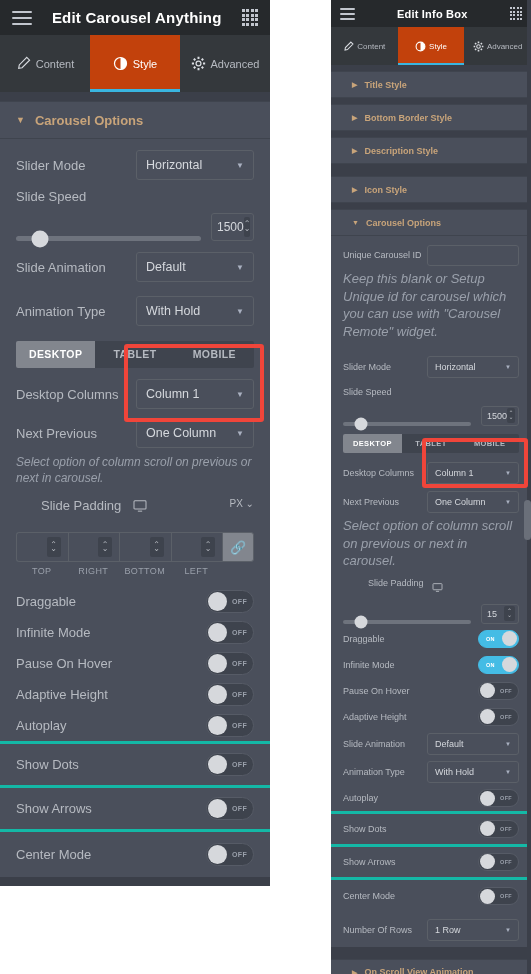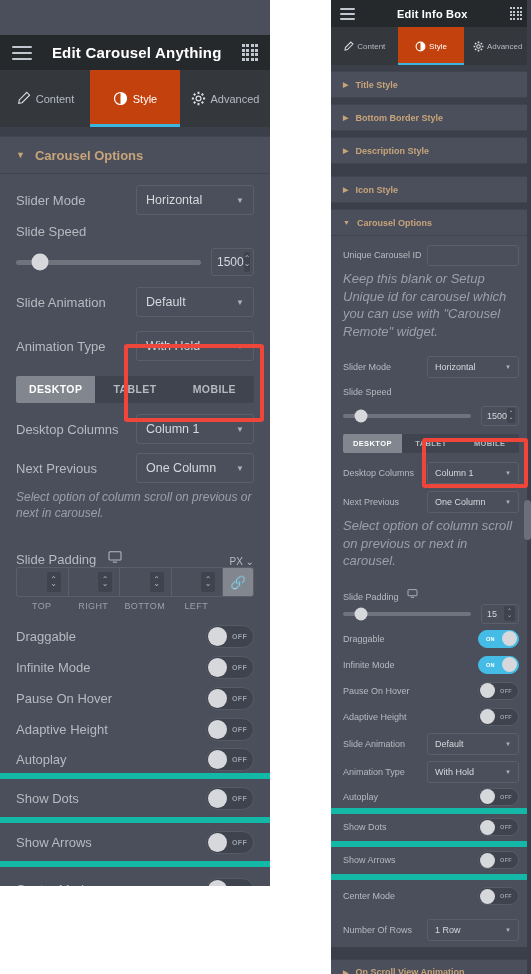--- a/index.html
+++ b/index.html
@@ -13,21 +13,21 @@
 
   
   .panel { position: absolute; top: 0; background: #4a4f5b; overflow: hidden; }
   .panel.left  { left: 0;   width: 270px; height: 886px; }
   .panel.right { left: 331px; width: 200px; height: 974px; }
 
   .pheader {
     background: #26292c;
     display: flex; align-items: center; justify-content: space-between;
   }
-  .left  .pheader { height: 35px; padding: 4px 12px; margin-top: 35px; }
+  .left  .pheader { height: 35px; padding: 4px 12px; }
   .right .pheader { height: 27px; padding: 0 9px; }
 
   .pheader .title { color:#fff; font-weight: bold; letter-spacing:.2px; }
   .left  .pheader .title { font-size: 15px; }
   .right .pheader .title { font-size: 11px; }
 
   .hamburger { display:flex; flex-direction:column; justify-content:center; cursor:pointer; }
   .hamburger span { display:block; background:#c2c6ce; border-radius:1px; }
   .left .hamburger span { width:20px; height:2px; margin:2px 0; }
   .right .hamburger span { width:15px; height:2px; margin:1.5px 0; }
@@ -58,50 +58,50 @@
   .right .ptab .ticon { font-size:10px; }
   .ticon svg { display:block; }
 
   
   .sec-head {
     display:flex; align-items:center; gap:10px;
     background:#4a4f5b; border-top:1px solid #3f444e; border-bottom:1px solid #3f444e;
     color:#c8a47a; font-weight:bold; cursor:pointer;
   }
   .left .sec-head  { height:38px; padding:0 16px; font-size:13px; }
-  .right .sec-head { height:27px; padding:0 12px; font-size:9px; gap:7px; }
+  .right .sec-head { height:27px; padding:0 21px; font-size:9px; gap:7px; }
   .sec-head .caret { color:#c8a47a; font-size:9px; line-height:1; }
   .right .sec-head .caret { font-size:7px; }
   .sec-gap { background:#3b3f49; }
   .left .sec-gap { height:9px; }
   .right .sec-gap { height:6px; }
 
   
   .body-area { background:#4a4f5b; }
   .row { display:flex; align-items:center; }
   .left .row  { padding:0 16px; min-height:44px; }
   .right .row { padding:0 12px; min-height:29px; }
   .row .lbl { color:#b6bac1; flex:1; }
   .left .row .lbl  { font-size:13px; }
   .right .row .lbl { font-size:9px; }
-  .row.sep { border-bottom:6px solid #14b8a6; }
+  .row.sep { border-bottom:3px solid #14b8a6; }
 
   
   .sel {
     background:#4a4f5b; border:1px solid #5b6068; border-radius:3px;
     color:#d5d8dd; display:flex; align-items:center; justify-content:space-between;
     cursor:pointer; position:relative;text-align:center;
   }
   .left .sel  { width:118px; height:30px; padding:0 9px; font-size:12.5px; }
   .right .sel { width:92px; height:22px; padding:0 7px; font-size:9px; }
   .sel .arw { color:#a9b0c0; font-size:8px; }
   .right .sel .arw { font-size:6px; }
 
   
-  .slider-wrap { display:flex; align-items:center; width:100%; gap:10px; }
+  .slider-wrap { display:flex; align-items:flex-end; width:100%; gap:10px; }
   .track { flex:1; height:5px; background:#6e737d; border-radius:3px; position:relative; }
   .right .track { height:4px; }
   .knob {
     position:absolute; top:50%; transform:translate(-50%,-50%);
     background:#d6d8dc; border-radius:50%;
   }
   .left .knob  { width:17px; height:17px; left:13%; }
   .right .knob { width:13px; height:13px; left:14%; }
 
   .numbox {
@@ -165,21 +165,21 @@
     width:32px; height:30px; background:#82868e; border:1px solid #5b6068;
     border-radius:0 3px 3px 0; display:flex; align-items:center; justify-content:center;
     color:#ffffff; font-size:13px;
   }
   .padlabels { display:flex; margin:4px 16px 0; }
   .padlabels span {
     flex:1; text-align:center; color:#9aa0ab; font-size:9px; letter-spacing:.4px;
   }
   .padlabels .spacer { flex:0 0 32px; }
 
-  .pad-head { display:flex; align-items:flex-end; padding:0 16px; height:34px; }
+  .pad-head { display:flex; align-items:flex-start; padding:0 16px; height:34px;margin-left:25px; }
   .pad-head .lbl { color:#b6bac1; font-size:13px; }
   .pad-head .unit { margin-left:auto; color:#b6bac1; font-size:10px; }
   .monitor-icon { margin-left:12px; }
   .right .pad-head { padding:0 12px; height:24px; }
   .right .pad-head .lbl { font-size:9px; }
   .right .monitor-icon { margin-left:8px; }
 
   
   .textinput {
     background:#4a4f5b; border:1px solid #5b6068; border-radius:3px;

